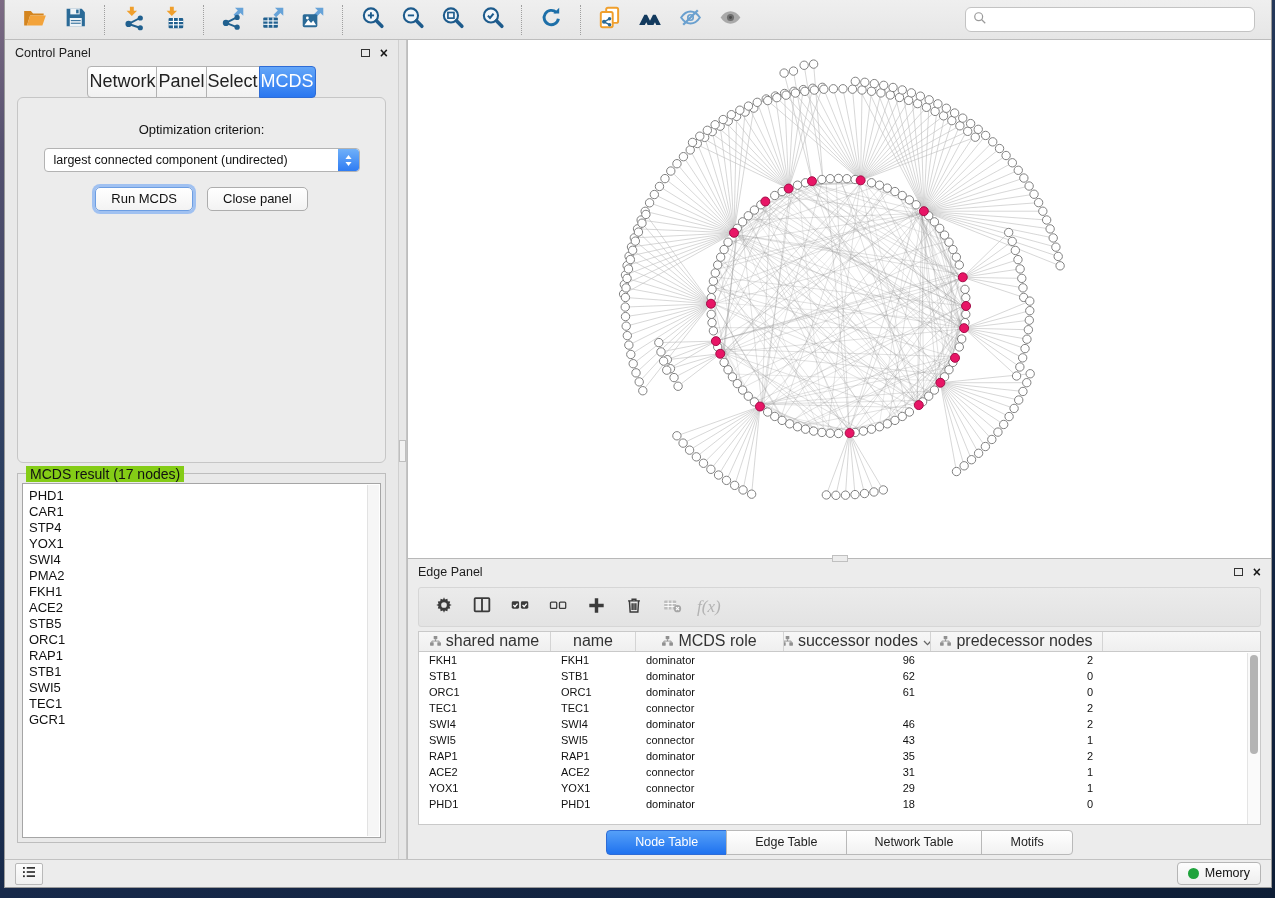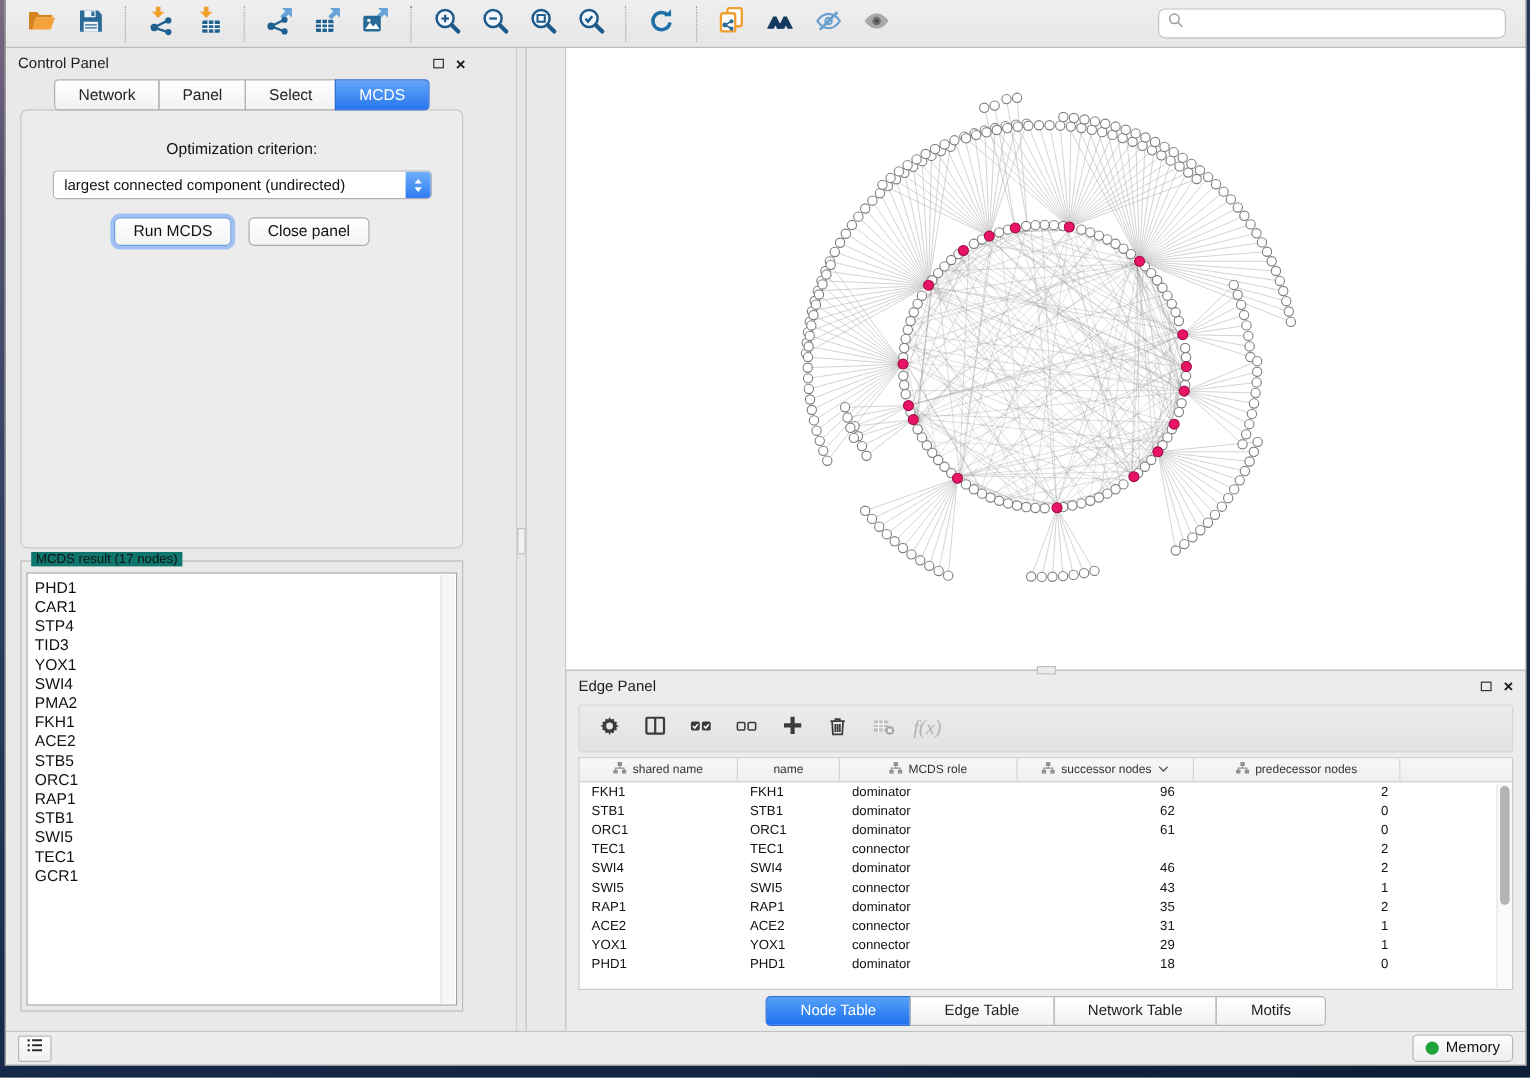--- a/index.html
+++ b/index.html
@@ -21,31 +21,31 @@
   }
   .tb-btn { width:40px; height:32px; display:flex; align-items:center; justify-content:center; border-radius:4px; cursor:default; }
   .tb-sep { width:1px; height:30px; border-left:1px dotted #9f9f9f; margin:0 9px; }
   .tb-spacer { flex:1; }
   .searchbox {
     width:290px; height:25px; background:#fff; border:1px solid #c3c3c3; border-radius:6px;
     display:flex; align-items:center; padding:0 7px; margin-right:6px;
   }
   .searchbox input { border:none; outline:none; flex:1; font-size:12px; font-family:"Liberation Sans",sans-serif; margin-left:5px; background:transparent; }
   
-  .main { flex:1; display:flex; min-height:0;gap:32px; }
+  .main { flex:1; display:flex; min-height:0; }
   
   .control-panel { width:393px; flex:0 0 393px; display:flex; flex-direction:column; background:#e9e9e9; min-height:0; }
   .panel-titlebar { height:26px; flex:0 0 26px; display:flex; align-items:center; padding:0 10px; }
   .panel-titlebar .title { font-size:12.5px; color:#1d1d1d; }
   .panel-titlebar .sp { flex:1; }
   .mini-float { width:9px; height:8px; border:1.5px solid #333; display:inline-block; margin-right:10px; }
   .mini-close { font-size:14px; font-weight:bold; color:#1a1a1a; line-height:10px; }
   .cp-tabs { display:flex; justify-content:center; position:relative; z-index:2; margin-bottom:-1px; }
   .cp-tab {
-    font-size:13px; padding:4px 19px 5px; background:linear-gradient(#ffffff,#f1f1f1);
+    font-size:18px; padding:4px 1px 5px; background:linear-gradient(#ffffff,#f1f1f1);
     border:1px solid #b2b2b2; margin-left:-1px; color:#222; cursor:default;
   }
   .cp-tab:first-child { border-radius:4px 0 0 4px; margin-left:0; }
   .cp-tab:last-child { border-radius:0 4px 4px 0; }
   .cp-tab.active { background:linear-gradient(#63a6f8,#2a77f0); color:#fff; border-color:#2e6cd6; }
   .opt-panel {
     margin:0 12px; height:366px; flex:0 0 auto; background:#ececec;
     border:1px solid #c6c6c6; border-radius:6px; text-align:center; padding-top:24px;
   }
   .opt-label { font-size:13px; margin-bottom:11px; color:#111; }
@@ -57,21 +57,21 @@
   .opt-select .stepper { width:21px; height:100%; background:linear-gradient(#6fb0f9,#2f7cf3); display:flex; align-items:center; justify-content:center; border-radius:0 3px 3px 0; }
   .opt-buttons { margin-top:15px; display:flex; justify-content:center; gap:14px; }
   .btn {
     font-size:13px; font-family:"Liberation Sans",sans-serif; padding:3px 15px 4px; background:linear-gradient(#ffffff,#f3f3f3);
     border:1px solid #ad ad; border:1px solid #adadad; border-radius:5px; color:#111; cursor:default;
   }
   .btn.focus { box-shadow:0 0 0 3px rgba(110,165,245,.6); border-color:#6d9ee2; }
   .mcds-fieldset {
     margin:10px 12px 16px; flex:1; min-height:0; border:1px solid #bdbdbd; position:relative; padding:9px 4px 4px;
   }
-  .mcds-legend { position:absolute; top:-8px; left:8px; background:#0f766e; padding:0 4px; font-size:11px; color:#111; }
+  .mcds-legend { position:absolute; top:-8px; left:8px; background:#84cc16; padding:0 4px; font-size:14px; color:#111; }
   .mcds-list {
     width:100%; height:100%; background:#fff; border:1px solid #a5a5a5; overflow:hidden; position:relative; padding:4px 0 0 6px;
   }
   .mcds-item { font-size:13px; line-height:16px; color:#111; }
   .mcds-scroll { position:absolute; top:1px; right:1px; bottom:1px; width:12px; background:#f6f6f6; border-left:1px solid #e2e2e2; }
   
   .vsplit { width:9px; flex:0 0 9px; background:#e7e7e7; border-left:1px solid #d0d0d0; border-right:1px solid #c4c4c4; position:relative; }
   .vsplit-handle { position:absolute; top:400px; left:0; width:7px; height:22px; background:#f2f2f2; border:1px solid #bfbfbf; }
   
   .right-col { flex:1; display:flex; flex-direction:column; min-width:0; min-height:0; }
@@ -89,21 +89,21 @@
   .hsplit-handle { position:absolute; top:-4px; left:50%; margin-left:-8px; width:16px; height:7px; background:#ececec; border:1px solid #c0c0c0; z-index:3; }
   .tp-toolbar {
     height:40px; flex:0 0 40px; margin:2px 10px 0; background:linear-gradient(#ebebeb,#e3e3e3);
     border:1px solid #d6d6d6; border-radius:3px; display:flex; align-items:center; padding:0 8px; gap:4px;
   }
   .tp-btn { width:34px; height:30px; display:flex; align-items:center; justify-content:center; }
   .fx-label { font-family:"Liberation Serif",serif; font-style:italic; font-size:17px; color:#b3b3b3; margin-left:4px; }
   .table-wrap { flex:1; min-height:0; margin:4px 10px 0; background:#fff; border:1px solid #c9c9c9; position:relative; overflow:hidden; }
   .thead { display:flex; height:20px; background:linear-gradient(#f7f7f7,#efefef); border-bottom:1px solid #c9c9c9; }
   .th {
-    display:flex; align-items:center; justify-content:center; gap:5px; font-size:10px; color:#333;
+    display:flex; align-items:flex-start; justify-content:center; gap:5px; font-size:16px; color:#333;
     border-right:1px solid #d4d4d4; height:100%; overflow:hidden; white-space:nowrap;
   }
   .th.filler { flex:1; border-right:none; }
   .trow { display:flex; height:16px; }
   .td { font-size:11px; color:#111; display:flex; align-items:center; padding-left:10px; overflow:hidden; white-space:nowrap; }
   .td.num { justify-content:flex-end; padding-left:0; }
   .tbody-scroll { position:absolute; top:21px; right:0; bottom:0; width:13px; background:#fafafa; border-left:1px solid #e4e4e4; }
   .tbody-thumb { position:absolute; top:2px; left:2px; width:8px; height:58%; background:#b4b4b4; border-radius:5px; }
   .tp-tabs { height:34px; flex:0 0 34px; display:flex; align-items:center; justify-content:center; }
   .seg-tab {
@@ -318,21 +318,20 @@
           <button class="btn focus">Run MCDS</button>
           <button class="btn">Close panel</button>
         </div>
       </div>
       <div class="mcds-fieldset">
         <span class="mcds-legend">MCDS result (17 nodes)</span>
         <div class="mcds-list" id="mcds-list">
           <div class="mcds-item">PHD1</div>
             <div class="mcds-item">CAR1</div>
             <div class="mcds-item">STP4</div>
-            <div class="mcds-item">TID3</div>
             <div class="mcds-item">YOX1</div>
             <div class="mcds-item">SWI4</div>
             <div class="mcds-item">PMA2</div>
             <div class="mcds-item">FKH1</div>
             <div class="mcds-item">ACE2</div>
             <div class="mcds-item">STB5</div>
             <div class="mcds-item">ORC1</div>
             <div class="mcds-item">RAP1</div>
             <div class="mcds-item">STB1</div>
             <div class="mcds-item">SWI5</div>

